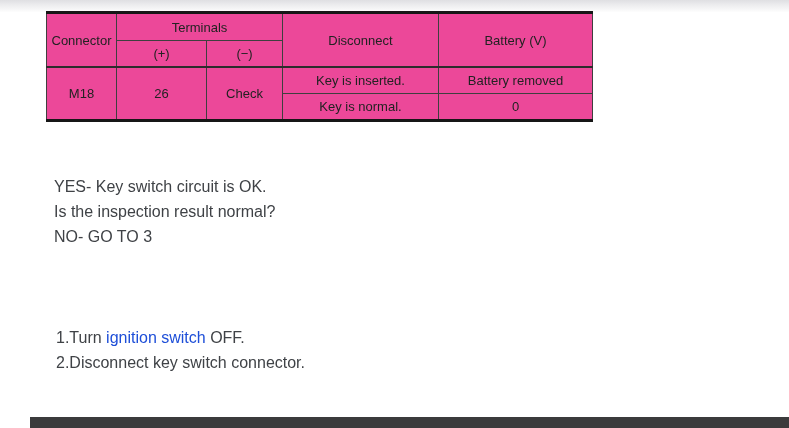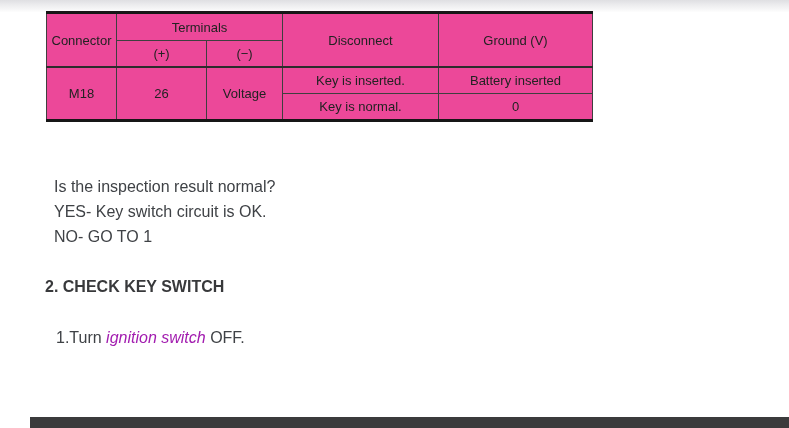--- a/index.html
+++ b/index.html
@@ -76,24 +76,23 @@
   }
   .steps-block {
     position: absolute;
     left: 56px;
     top: 325px;
     font-size: 16px;
     line-height: 25px;
     color: #3f4246;
   }
   .steps-block a {
-    color: #a21caf;
+    color: #1d4ed8;
     text-decoration: none;
     cursor: pointer;
-    font-style: italic;
   }
 </style>
 </head>
 <body>
 
 <div id="screen">
 
   <div class="top-band"></div>
 
   <table class="spec">
@@ -102,47 +101,47 @@
       <col style="width:90px">
       <col style="width:76px">
       <col style="width:156px">
       <col style="width:154px">
     </colgroup>
     <tbody>
       <tr class="hrow1">
         <td rowspan="2" class="hsep">Connector</td>
         <td colspan="2">Terminals</td>
         <td rowspan="2" class="hsep">Disconnect</td>
-        <td rowspan="2" class="hsep">Ground (V)</td>
+        <td rowspan="2" class="hsep">Battery (V)</td>
       </tr>
       <tr class="hrow2">
         <td class="hsep">(+)</td>
         <td class="hsep">(−)</td>
       </tr>
       <tr class="brow">
         <td rowspan="2">M18</td>
         <td rowspan="2">26</td>
-        <td rowspan="2">Voltage</td>
+        <td rowspan="2">Check</td>
         <td>Key is inserted.</td>
-        <td>Battery inserted</td>
+        <td>Battery removed</td>
       </tr>
       <tr class="brow">
         <td>Key is normal.</td>
         <td>0</td>
       </tr>
     </tbody>
   </table>
 
   <div class="result-block">
+    <div>YES- Key switch circuit is OK.</div>
     <div>Is the inspection result normal?</div>
-    <div>YES- Key switch circuit is OK.</div>
-    <div>NO- GO TO 1</div>
+    <div>NO- GO TO 3</div>
   </div>
 
-  <div class="section-heading">2. CHECK KEY SWITCH</div>
 
   <div class="steps-block">
     <div><span>1.</span><span>Turn </span><a>ignition switch</a><span> OFF.</span></div>
+    <div><span>2.</span><span>Disconnect key switch connector.</span></div>
   </div>
 
   <div class="bottom-bar"></div>
 
 </div>
 
 </body></html>

